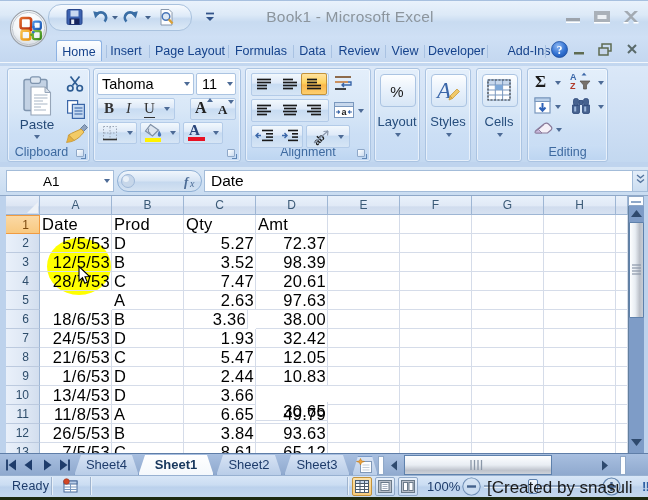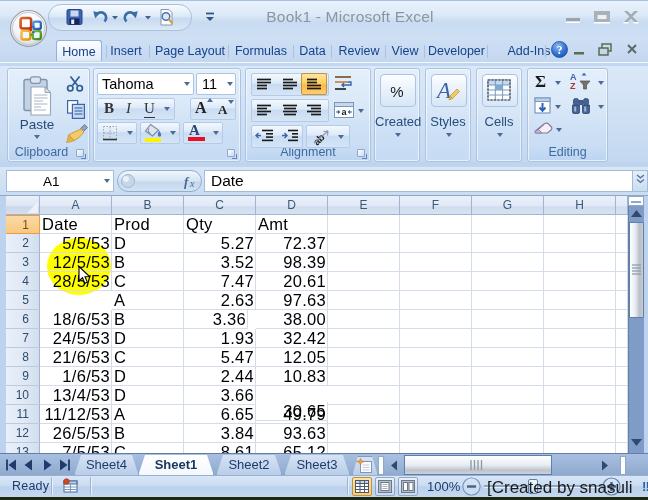--- a/index.html
+++ b/index.html
@@ -375,21 +375,21 @@
 </g>
 <path d="M4 16 L18 4 M18 4 L13.5 4.5 M18 4 L17.5 8.5" stroke="#8A97AB" fill="none" stroke-width="1.2"></path>
 </svg>
 <span class="dd" style="left:92px;top:66px"></span>
 </div>
 <div class="group" style="left:374px;width:46px">
         <div style="left:5px;top:5px;width:36px;height:33px;border:1px solid #ABC4E2;border-radius:4px;background:linear-gradient(#FDFEFF,#E8F1FB 50%,#D7E6F6)"></div>
         <svg style="left:11px;top:11px" width="22" height="22" viewBox="0 0 22 22">
 <text x="11" y="16.5" font-size="15" text-anchor="middle" fill="#1A1A1A">%</text>
 </svg>
-        <span style="left:0;top:45px;width:44px;text-align:center;font-size:13px;color:#274E7D">Created</span>
+        <span style="left:0;top:45px;width:44px;text-align:center;font-size:13px;color:#274E7D">Layout</span>
         <span class="dd" style="left:20px;top:64px"></span>
       </div>
 <div class="group" style="left:425px;width:46px">
         <div style="left:5px;top:5px;width:36px;height:33px;border:1px solid #ABC4E2;border-radius:4px;background:linear-gradient(#FDFEFF,#E8F1FB 50%,#D7E6F6)"></div>
         <svg style="left:8px;top:7px" width="28" height="28" viewBox="0 0 28 28">
 <text x="3" y="22" font-family="Liberation Serif" font-size="23" font-style="italic" fill="#3A66A8">A</text>
 <path d="M16 20 L23 13 L25.5 15.5 L18.5 22.5 Z" fill="#F0C969" stroke="#C89B3C" stroke-width="0.8"></path>
 <path d="M16 20 L15 24 L18.5 22.5 Z" fill="#E8B84F" stroke="#C89B3C" stroke-width="0.8"></path>
 </svg>
         <span style="left:0;top:45px;width:44px;text-align:center;font-size:13px;color:#274E7D">Styles</span>
@@ -509,21 +509,21 @@
 <div class="cell cr" style="left:40px;top:57px;width:72px">12/5/53</div>
 <div class="cell cl" style="left:112px;top:57px;width:72px">B</div>
 <div class="cell cr" style="left:184px;top:57px;width:72px">3.52</div>
 <div class="cell cr" style="left:256px;top:57px;width:72px">98.39</div>
 <div class="cell cl" style="left:328px;top:57px;width:72px"></div>
 <div class="cell cl" style="left:400px;top:57px;width:72px"></div>
 <div class="cell cl" style="left:472px;top:57px;width:72px"></div>
 <div class="cell cl" style="left:544px;top:57px;width:72px"></div>
 <div class="cell cl" style="left:616px;top:57px;width:12px"></div>
 <div class="rowhdr" style="top:76px">4</div>
-<div class="cell cr" style="left:40px;top:76px;width:72px">28/5/53</div>
+<div class="cell cr" style="left:40px;top:76px;width:72px">28/7/53</div>
 <div class="cell cl" style="left:112px;top:76px;width:72px">C</div>
 <div class="cell cr" style="left:184px;top:76px;width:72px">7.47</div>
 <div class="cell cr" style="left:256px;top:76px;width:72px">20.61</div>
 <div class="cell cl" style="left:328px;top:76px;width:72px"></div>
 <div class="cell cl" style="left:400px;top:76px;width:72px"></div>
 <div class="cell cl" style="left:472px;top:76px;width:72px"></div>
 <div class="cell cl" style="left:544px;top:76px;width:72px"></div>
 <div class="cell cl" style="left:616px;top:76px;width:12px"></div>
 <div class="rowhdr" style="top:95px">5</div>
 <div class="cell cl" style="left:112px;top:95px;width:72px">A</div>
@@ -578,21 +578,21 @@
 <div class="cell cr" style="left:40px;top:190px;width:72px">13/4/53</div>
 <div class="cell cl" style="left:112px;top:190px;width:72px">D</div>
 <div class="cell cr" style="left:184px;top:190px;width:72px">3.66</div>
 <div class="cell cr" style="left:256px;top:206px;width:72px">30.65</div>
 <div class="cell cl" style="left:328px;top:190px;width:72px"></div>
 <div class="cell cl" style="left:400px;top:190px;width:72px"></div>
 <div class="cell cl" style="left:472px;top:190px;width:72px"></div>
 <div class="cell cl" style="left:544px;top:190px;width:72px"></div>
 <div class="cell cl" style="left:616px;top:190px;width:12px"></div>
 <div class="rowhdr" style="top:209px">11</div>
-<div class="cell cr" style="left:40px;top:209px;width:72px">11/12/53</div>
+<div class="cell cr" style="left:40px;top:209px;width:72px">11/8/53</div>
 <div class="cell cl" style="left:112px;top:209px;width:72px">A</div>
 <div class="cell cr" style="left:184px;top:209px;width:72px">6.65</div>
 <div class="cell cr" style="left:256px;top:209px;width:72px">49.79</div>
 <div class="cell cl" style="left:328px;top:209px;width:72px"></div>
 <div class="cell cl" style="left:400px;top:209px;width:72px"></div>
 <div class="cell cl" style="left:472px;top:209px;width:72px"></div>
 <div class="cell cl" style="left:544px;top:209px;width:72px"></div>
 <div class="cell cl" style="left:616px;top:209px;width:12px"></div>
 <div class="rowhdr" style="top:228px">12</div>
 <div class="cell cr" style="left:40px;top:228px;width:72px">26/5/53</div>

